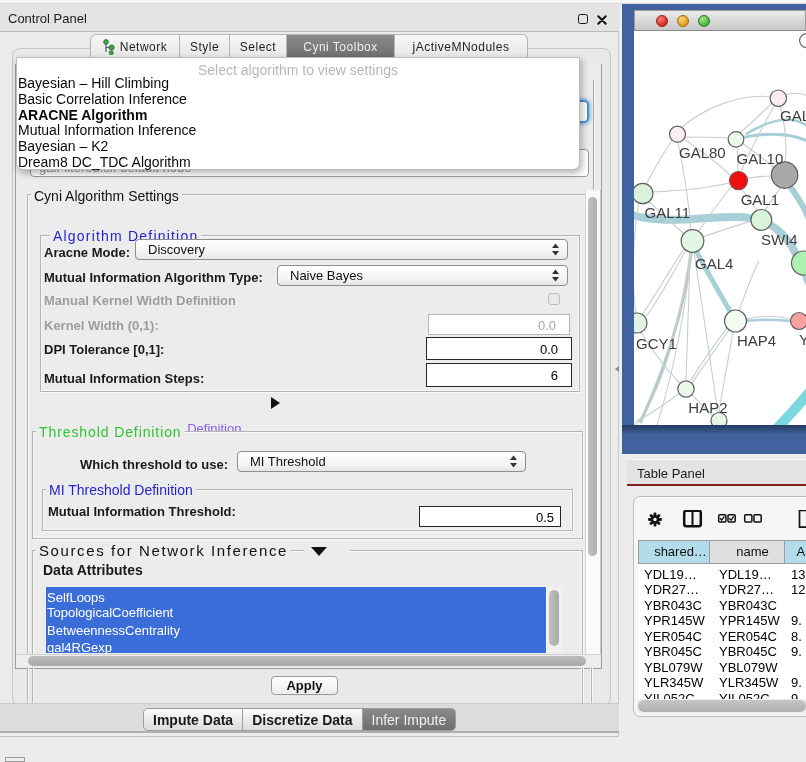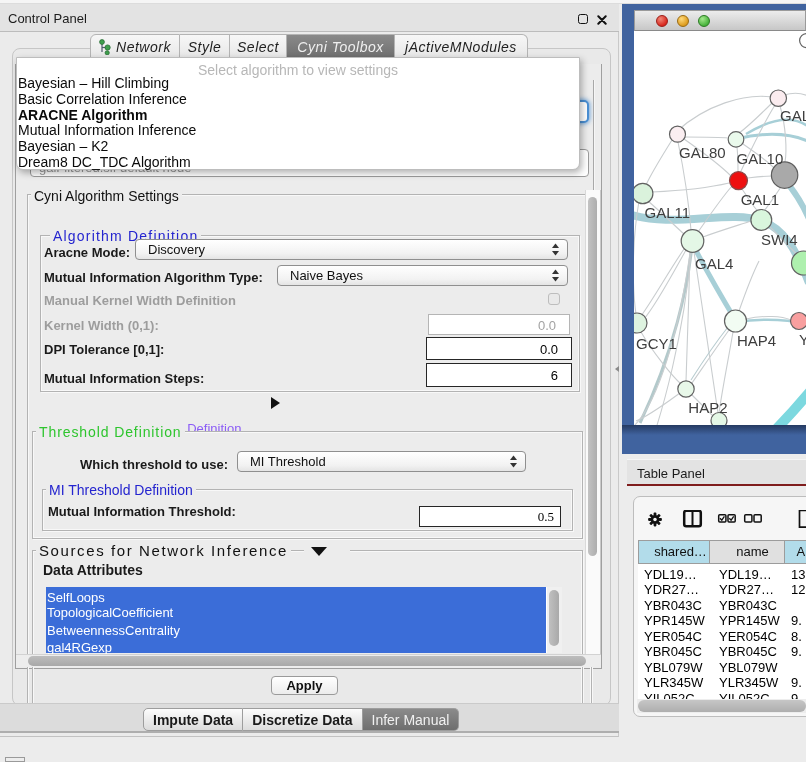--- a/index.html
+++ b/index.html
@@ -11,21 +11,21 @@
   
   #cpwin { left:0; top:4px; width:619px; height:733px; background:#ebebeb; border-right:1px solid #c9c9c9; border-bottom:1px solid #c2c2c2; }
   #cptitle { left:0; top:0; width:619px; height:28px; background:#e3e3e3; border-bottom:1px solid #bcbcbc; }
   #cptitle .t { position:absolute; left:8px; top:7px; font-size:13px; color:#1c1c1c; }
   .winbtn { position:absolute; top:10px; width:10px; height:10px; }
   #btnmax { left:578px; border:1.6px solid #111; border-radius:2.5px; }
   #btncls { left:597px; top:11px; }
 
   
   #tabs { left:90px; top:30px; height:25px; display:flex; }
-  .tab { height:25px; border:1px solid #b4b4b4; border-left:none; font-size:14px; letter-spacing:0.5px; color:#1f1f1f; display:flex; align-items:center; justify-content:center; background:linear-gradient(#f7f7f7,#e7e7e7); white-space:nowrap;font-style:italic; }
+  .tab { height:25px; border:1px solid #b4b4b4; border-left:none; font-size:12px; letter-spacing:0.5px; color:#1f1f1f; display:flex; align-items:center; justify-content:center; background:linear-gradient(#f7f7f7,#e7e7e7); white-space:nowrap; }
   .tab.first { border-left:1px solid #b4b4b4; border-top-left-radius:6px; border-bottom-left-radius:1px; }
   .tab.last { border-top-right-radius:6px; }
   .tab.sel { background:linear-gradient(#8a8a8a,#6f6f6f); color:#efefef; }
 
   
   #cpanel { left:12px; top:44px; width:599px; height:658px; background:#e9e9e9; border:1px solid #c6c6c6; border-radius:8px; }
 
   
   #spane { left:15px; top:60px; width:587px; height:605px; border:1px solid #9f9f9f; border-top:none; background:#ececec; }
 
@@ -191,21 +191,21 @@
               <path d="M4.5 0.5 L8 5 L1 5 Z" fill="#333"></path>
               <path d="M4.5 12.5 L8 8 L1 8 Z" fill="#333"></path>
             </svg>
           </span>
         </div>
 
       <div class="grp" style="left:26px; top:425px; width:531px; height:42px;"></div>
       <div class="grplabel" style="left:30px; top:418px; color:#2424cf; font-size:14px;">MI Threshold Definition</div>
       <div class="blab" style="left:32px; top:440px;">Mutual Information Threshold:</div>
       <div class="tfield tf-en" style="left:403px; top:442px; width:142px; height:21px;">
-          <span style="right:6px;font-family:Liberation Serif, serif;">0.5</span>
+          <span style="right:6px;">0.5</span>
         </div>
 
       <div class="grp" style="left:16px; top:486px; width:551px; height:171px; border-bottom:none;"></div>
       <div class="grplabel" style="left:20px; top:478px; color:#111; font-size:15px; letter-spacing:1.6px;">Sources for Network Inference</div>
       <div style="position:absolute; left:288px; top:478px; width:46px; height:12px; background:#ececec;"></div>
       <div style="position:absolute; left:295px; top:483px; width:0; height:0; border-top:9px solid #111; border-left:8px solid transparent; border-right:8px solid transparent;"></div>
       <div class="blab" style="left:27px; top:498px; font-size:14px;">Data Attributes</div>
 
       <div id="datalist" class="abs">
         <div class="sel"></div>
@@ -221,21 +221,21 @@
       <div class="thumbv" style="left:572px; top:133px; width:9px; height:359px;"></div>
       <div class="sbh" style="left:0; top:590px; width:585px; height:13px;"></div>
       <div class="thumbh" style="left:12px; top:592px; width:558px; height:10px;"></div>
     </div>
 
     <div id="applybtn" class="abs">Apply</div>
     <div id="btmstrip" class="abs"></div>
     <div id="btabs" class="abs">
       <div class="btab first">Impute Data</div>
       <div class="btab">Discretize Data</div>
-      <div class="btab sel last">Infer Manual</div>
+      <div class="btab sel last">Infer Impute</div>
     </div>
   </div>
 
   <div id="popup" class="abs">
     <div class="ph">Select algorithm to view settings</div>
     <div class="pi" style="top:17px">Bayesian – Hill Climbing</div>
     <div class="pi" style="top:33px">Basic Correlation Inference</div>
     <div class="pi" style="top:49px; font-weight:bold">ARACNE Algorithm</div>
     <div class="pi" style="top:64px">Mutual Information Inference</div>
     <div class="pi" style="top:80px">Bayesian – K2</div>

